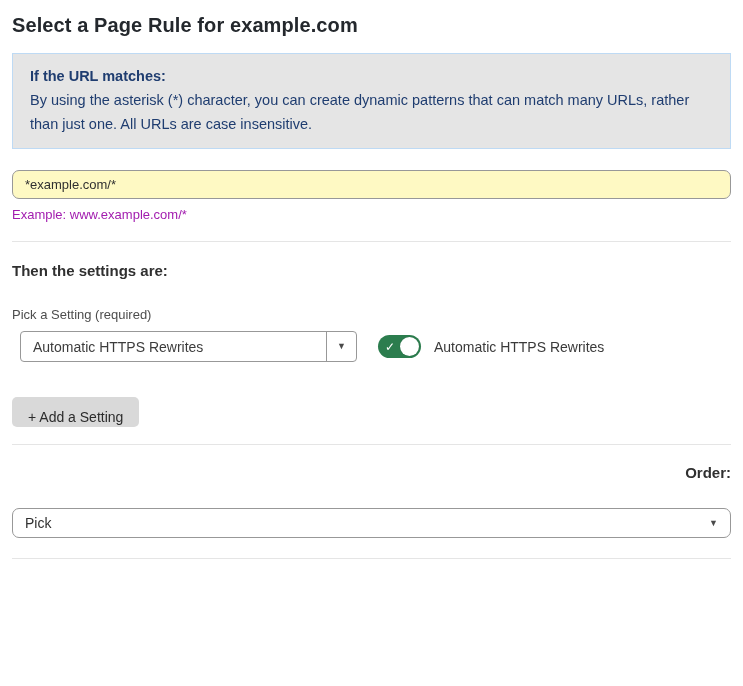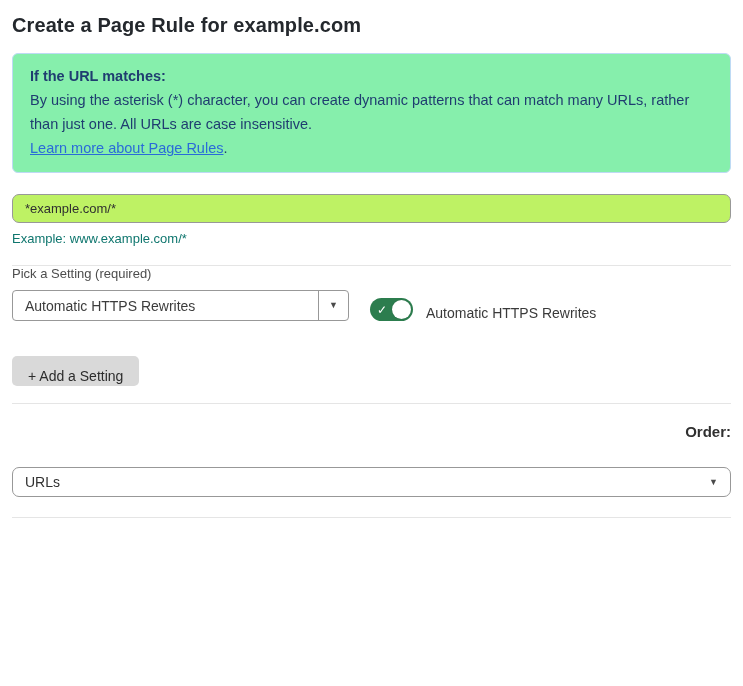--- a/index.html
+++ b/index.html
@@ -14,23 +14,23 @@
 
   h1.page-title {
     font-size: 20px;
     font-weight: bold;
     color: #24282d;
     letter-spacing: 0.1px;
     margin-bottom: 16px;
   }
 
   .info-box {
-    background: #86efac;
+    background: #e5e5e5;
     border: 1px solid #bedaf4;
-    border-radius: 6px;
+    border-radius: 0;
     padding: 10px 17px 12px 17px;
     color: #1f3d70;
     font-size: 14.5px;
     line-height: 24px;
     margin-bottom: 21px;
   }
   .info-heading { font-weight: bold; }
   .info-link {
     color: #2a6bd8;
     text-decoration: underline;
@@ -47,26 +47,26 @@
   .text-input {
     width: 100%;
     height: 29px;
     border: 1px solid #989898;
     border-radius: 7px;
     padding: 0 12px;
     font-family: "Liberation Sans", sans-serif;
     font-size: 13px;
     color: #303030;
     outline: none;
-    background: #bef264;
+    background: #fef9c3;
   }
 
   .helper {
     font-size: 13px;
-    color: #0f766e;
+    color: #a21caf;
     margin-top: 8px;
   }
 
   .divider {
     border: none;
     border-top: 1px solid #e5e5e5;
     margin: 0;
   }
   .divider-1 { margin-top: 19px; }
   .divider-2 { margin-top: 17px; }
@@ -75,22 +75,23 @@
   .section-heading {
     font-size: 15px;
     font-weight: bold;
     color: #303030;
   }
   .settings-heading { margin-top: 20px; margin-bottom: 28px; }
   .order-heading   { margin-top: 19px; margin-bottom: 27px; text-align: right; }
 
   .settings-row {
     display: flex;
-    align-items: flex-end;
+    align-items: center;
     margin-bottom: 35px;
+    margin-left: 8px;
   }
   .dropdown {
     display: flex;
     align-items: stretch;
     width: 337px;
     height: 31px;
     border: 1px solid #989898;
     border-radius: 4px;
     background: #fff;
     cursor: pointer;
@@ -186,33 +187,33 @@
     line-height: 22px;
     color: #4a4a4a;
     margin-top: 7px;
   }
 </style>
 </head>
 <body>
 
 <div class="container">
 
-  <h1 class="page-title">Create a Page Rule for example.com</h1>
+  <h1 class="page-title">Select a Page Rule for example.com</h1>
 
   <div class="info-box">
     <div class="info-heading">If the URL matches:</div>
     <div class="info-body">By using the asterisk (*) character, you can create dynamic patterns that can match many URLs, rather than just one. All URLs are case insensitive.</div>
-    <div class="info-link-line"><a class="info-link" href="#">Learn more about Page Rules</a><span>.</span></div>
   </div>
 
   <input class="text-input" type="text" value="*example.com/*" style="">
   <div class="helper">Example: www.example.com/*</div>
 
   <hr class="divider divider-1">
 
+  <h2 class="section-heading settings-heading">Then the settings are:</h2>
 
   <label class="field-label">Pick a Setting (required)</label>
   <div class="settings-row">
     <div class="dropdown">
       <span class="dropdown-value">Automatic HTTPS Rewrites</span>
       <span class="dropdown-arrow-btn">
           <span class="arrow">▼</span>
         </span>
     </div>
     <div class="toggle">
@@ -222,21 +223,21 @@
     <span class="toggle-label">Automatic HTTPS Rewrites</span>
   </div>
 
   <button class="btn btn-secondary add-setting">+ Add a Setting</button>
 
   <hr class="divider divider-2">
 
   <h2 class="section-heading order-heading">Order:</h2>
 
   <div class="select">
-    <span>URLs</span>
+    <span>Pick</span>
     <span class="arrow">▼</span>
   </div>
 
   <hr class="divider divider-3">
 
   
 
 </div>
 
 </body></html>

